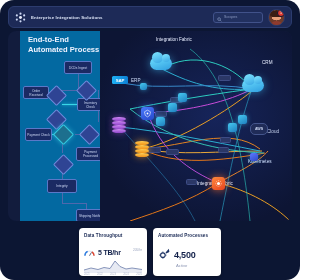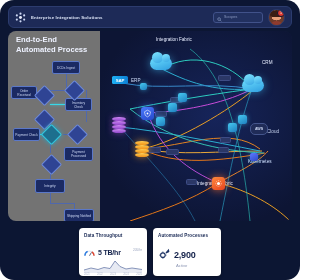--- a/index.html
+++ b/index.html
@@ -58,22 +58,22 @@
     background:#e0392f;color:#fff;font-size:3.6px;line-height:6px;text-align:center;
     border:.5px solid #0c1633;
   }
   
   .board{
     position:absolute;left:8px;top:31px;width:284px;height:190px;
     border-radius:8px;overflow:hidden;
     background:#121c3d;
   }
   .left-pane{
-    position:absolute;left:0;top:0;width:92px;height:190px;
-    background:#737373;
+    position:absolute;left:12px;top:0;width:92px;height:190px;
+    background:#0369a1;
   }
   .pane-title{
     position:absolute;left:8px;top:4px;width:78px;
     font-size:7.6px;line-height:10px;color:#eef2ff;font-weight:700;
   }
   
   .flow{position:absolute;left:0;top:26px;width:92px;height:164px;}
   .fbox{
     position:absolute;box-sizing:border-box;
     border:.7px solid #5b78c8;border-radius:2px;
@@ -371,19 +371,19 @@
             <circle cx="9" cy="15" r="4.2" fill="none" stroke="#1f3566" stroke-width="2"></circle>
             <g stroke="#1f3566" stroke-width="1.8">
               <line x1="9" y1="8.5" x2="9" y2="10.5"></line>
                 <line x1="9" y1="19.5" x2="9" y2="21.5"></line>
               <line x1="2.5" y1="15" x2="4.5" y2="15"></line>
                 <line x1="13.5" y1="15" x2="15.5" y2="15"></line>
             </g>
             <path d="M14 10 L20 3 L21 9 L15 12 Z" fill="#1f3566"></path>
           </svg>
         </span>
-        <span class="card-val">2,900</span>
+        <span class="card-val">4,500</span>
       </div>
       <div class="card-sub">Active</div>
     </div>
 
   </div>
 </div>
 
 </body></html>

